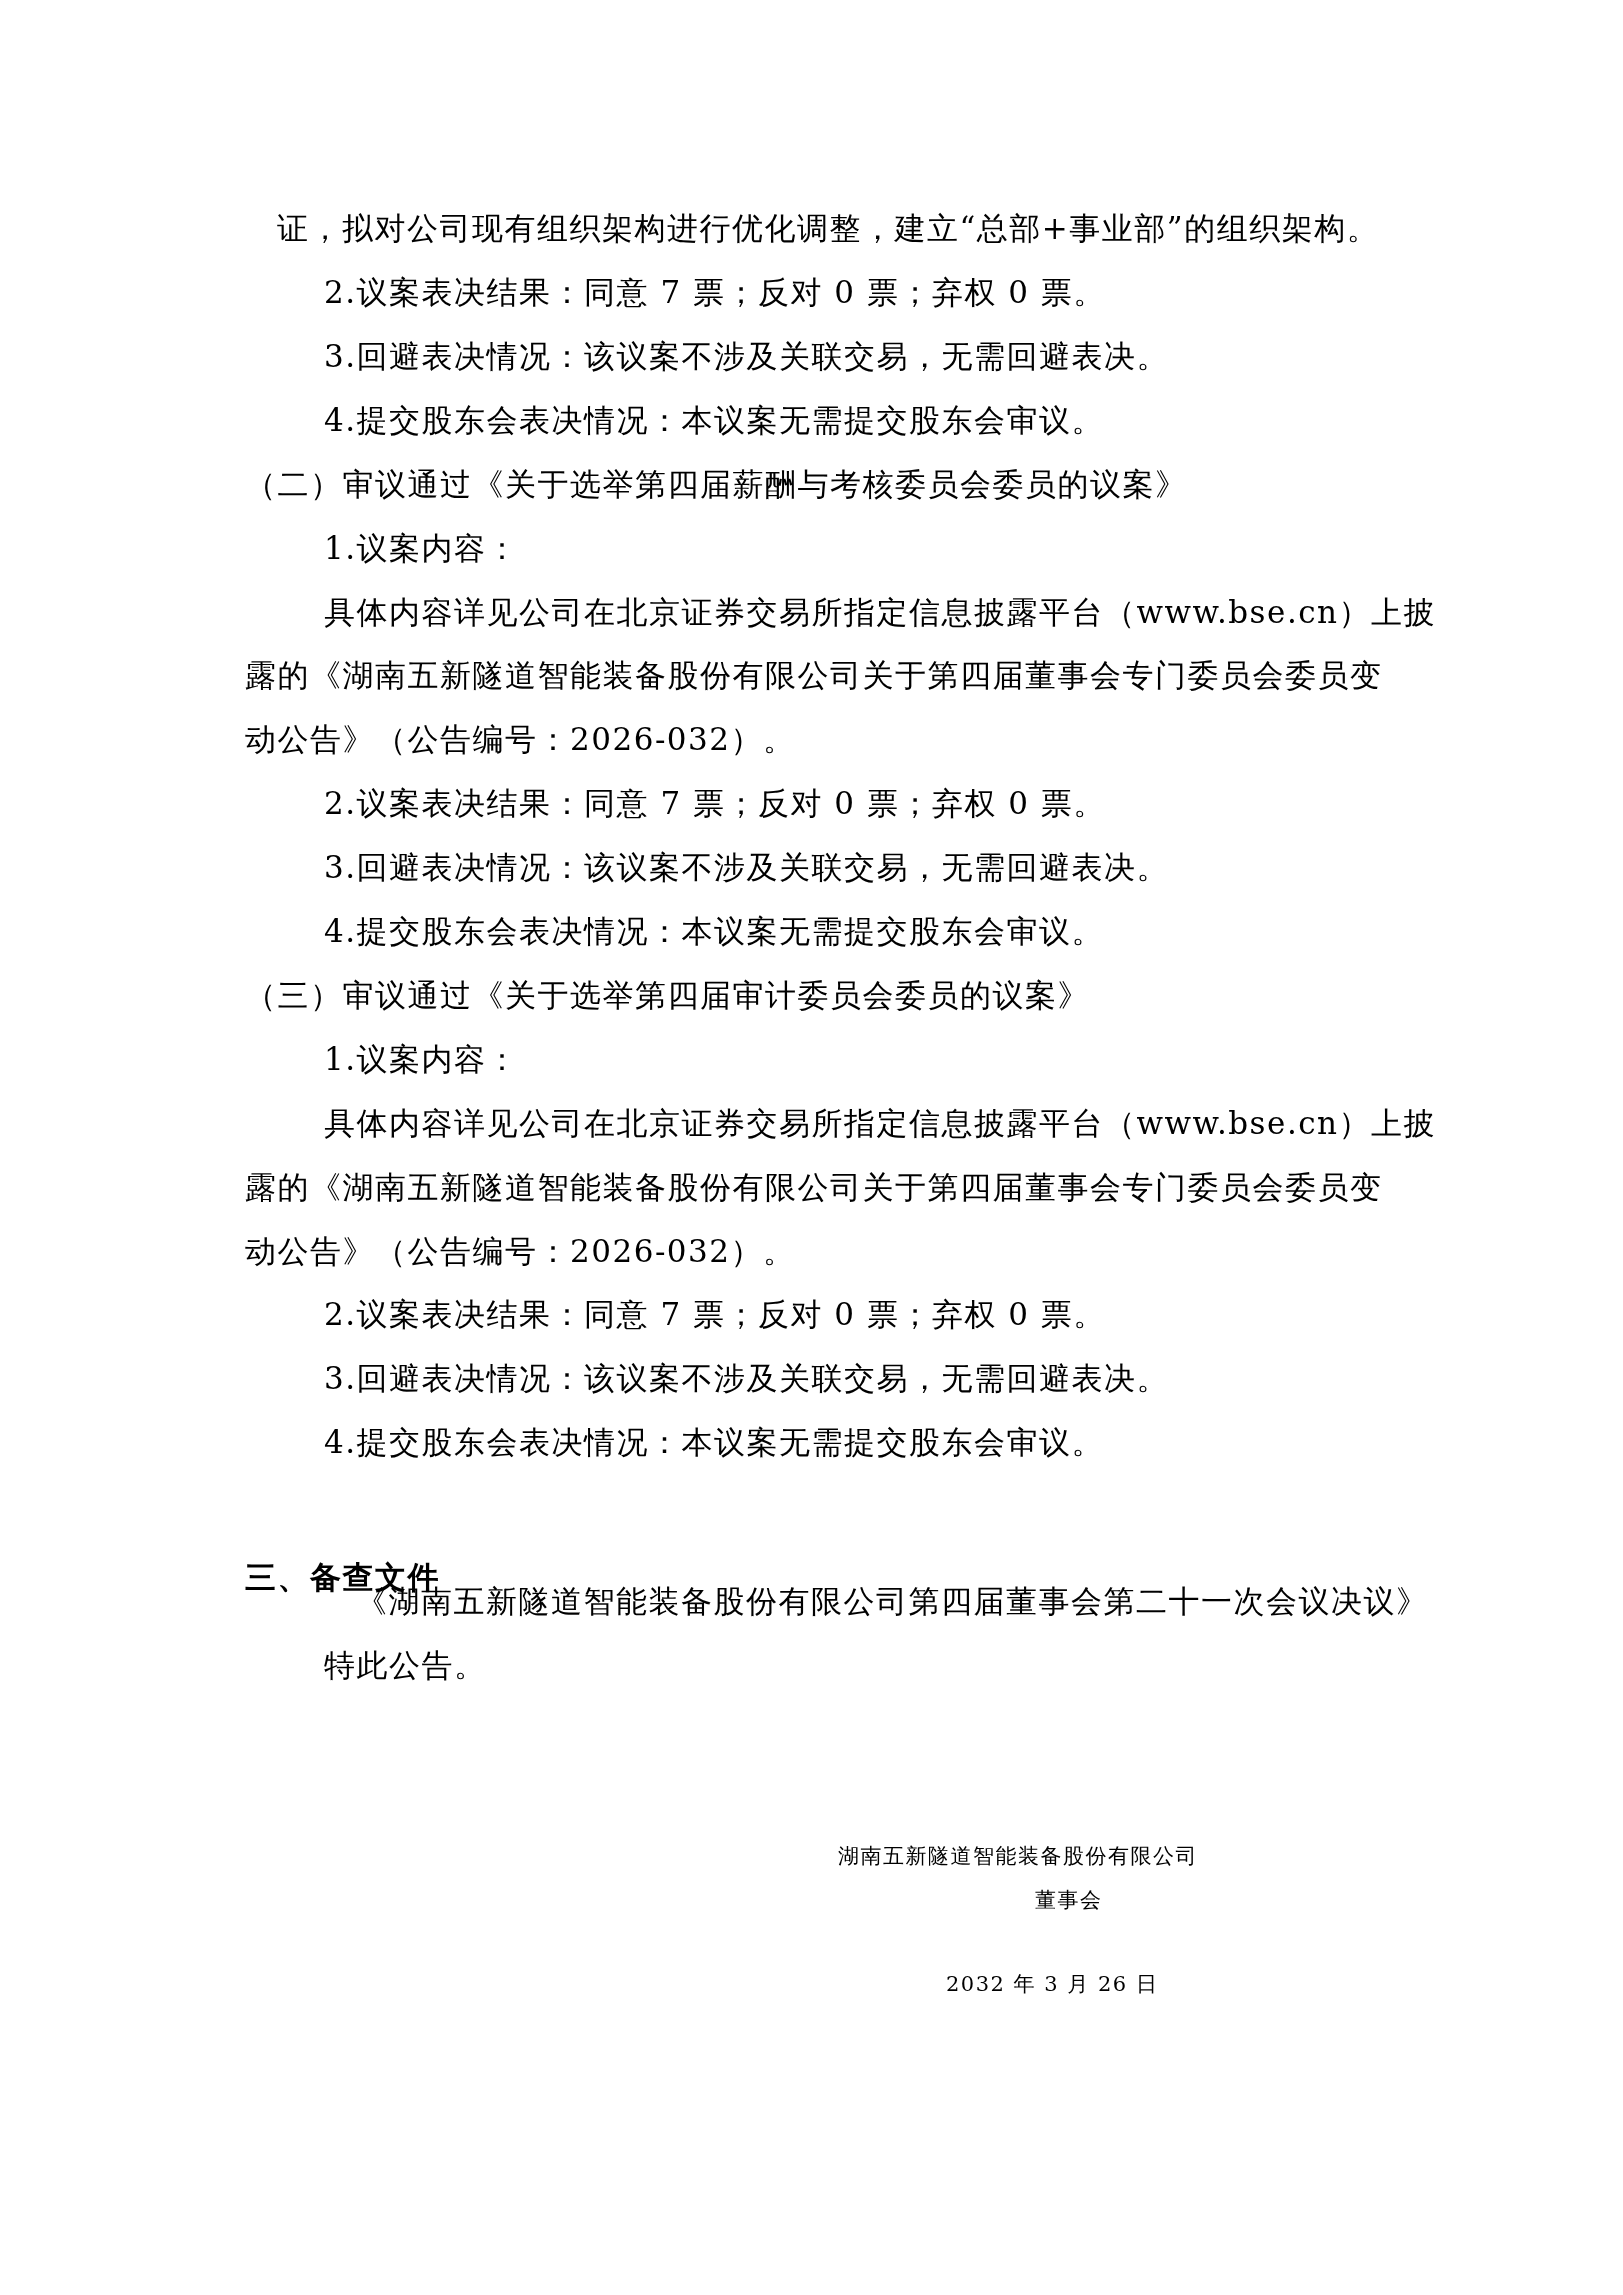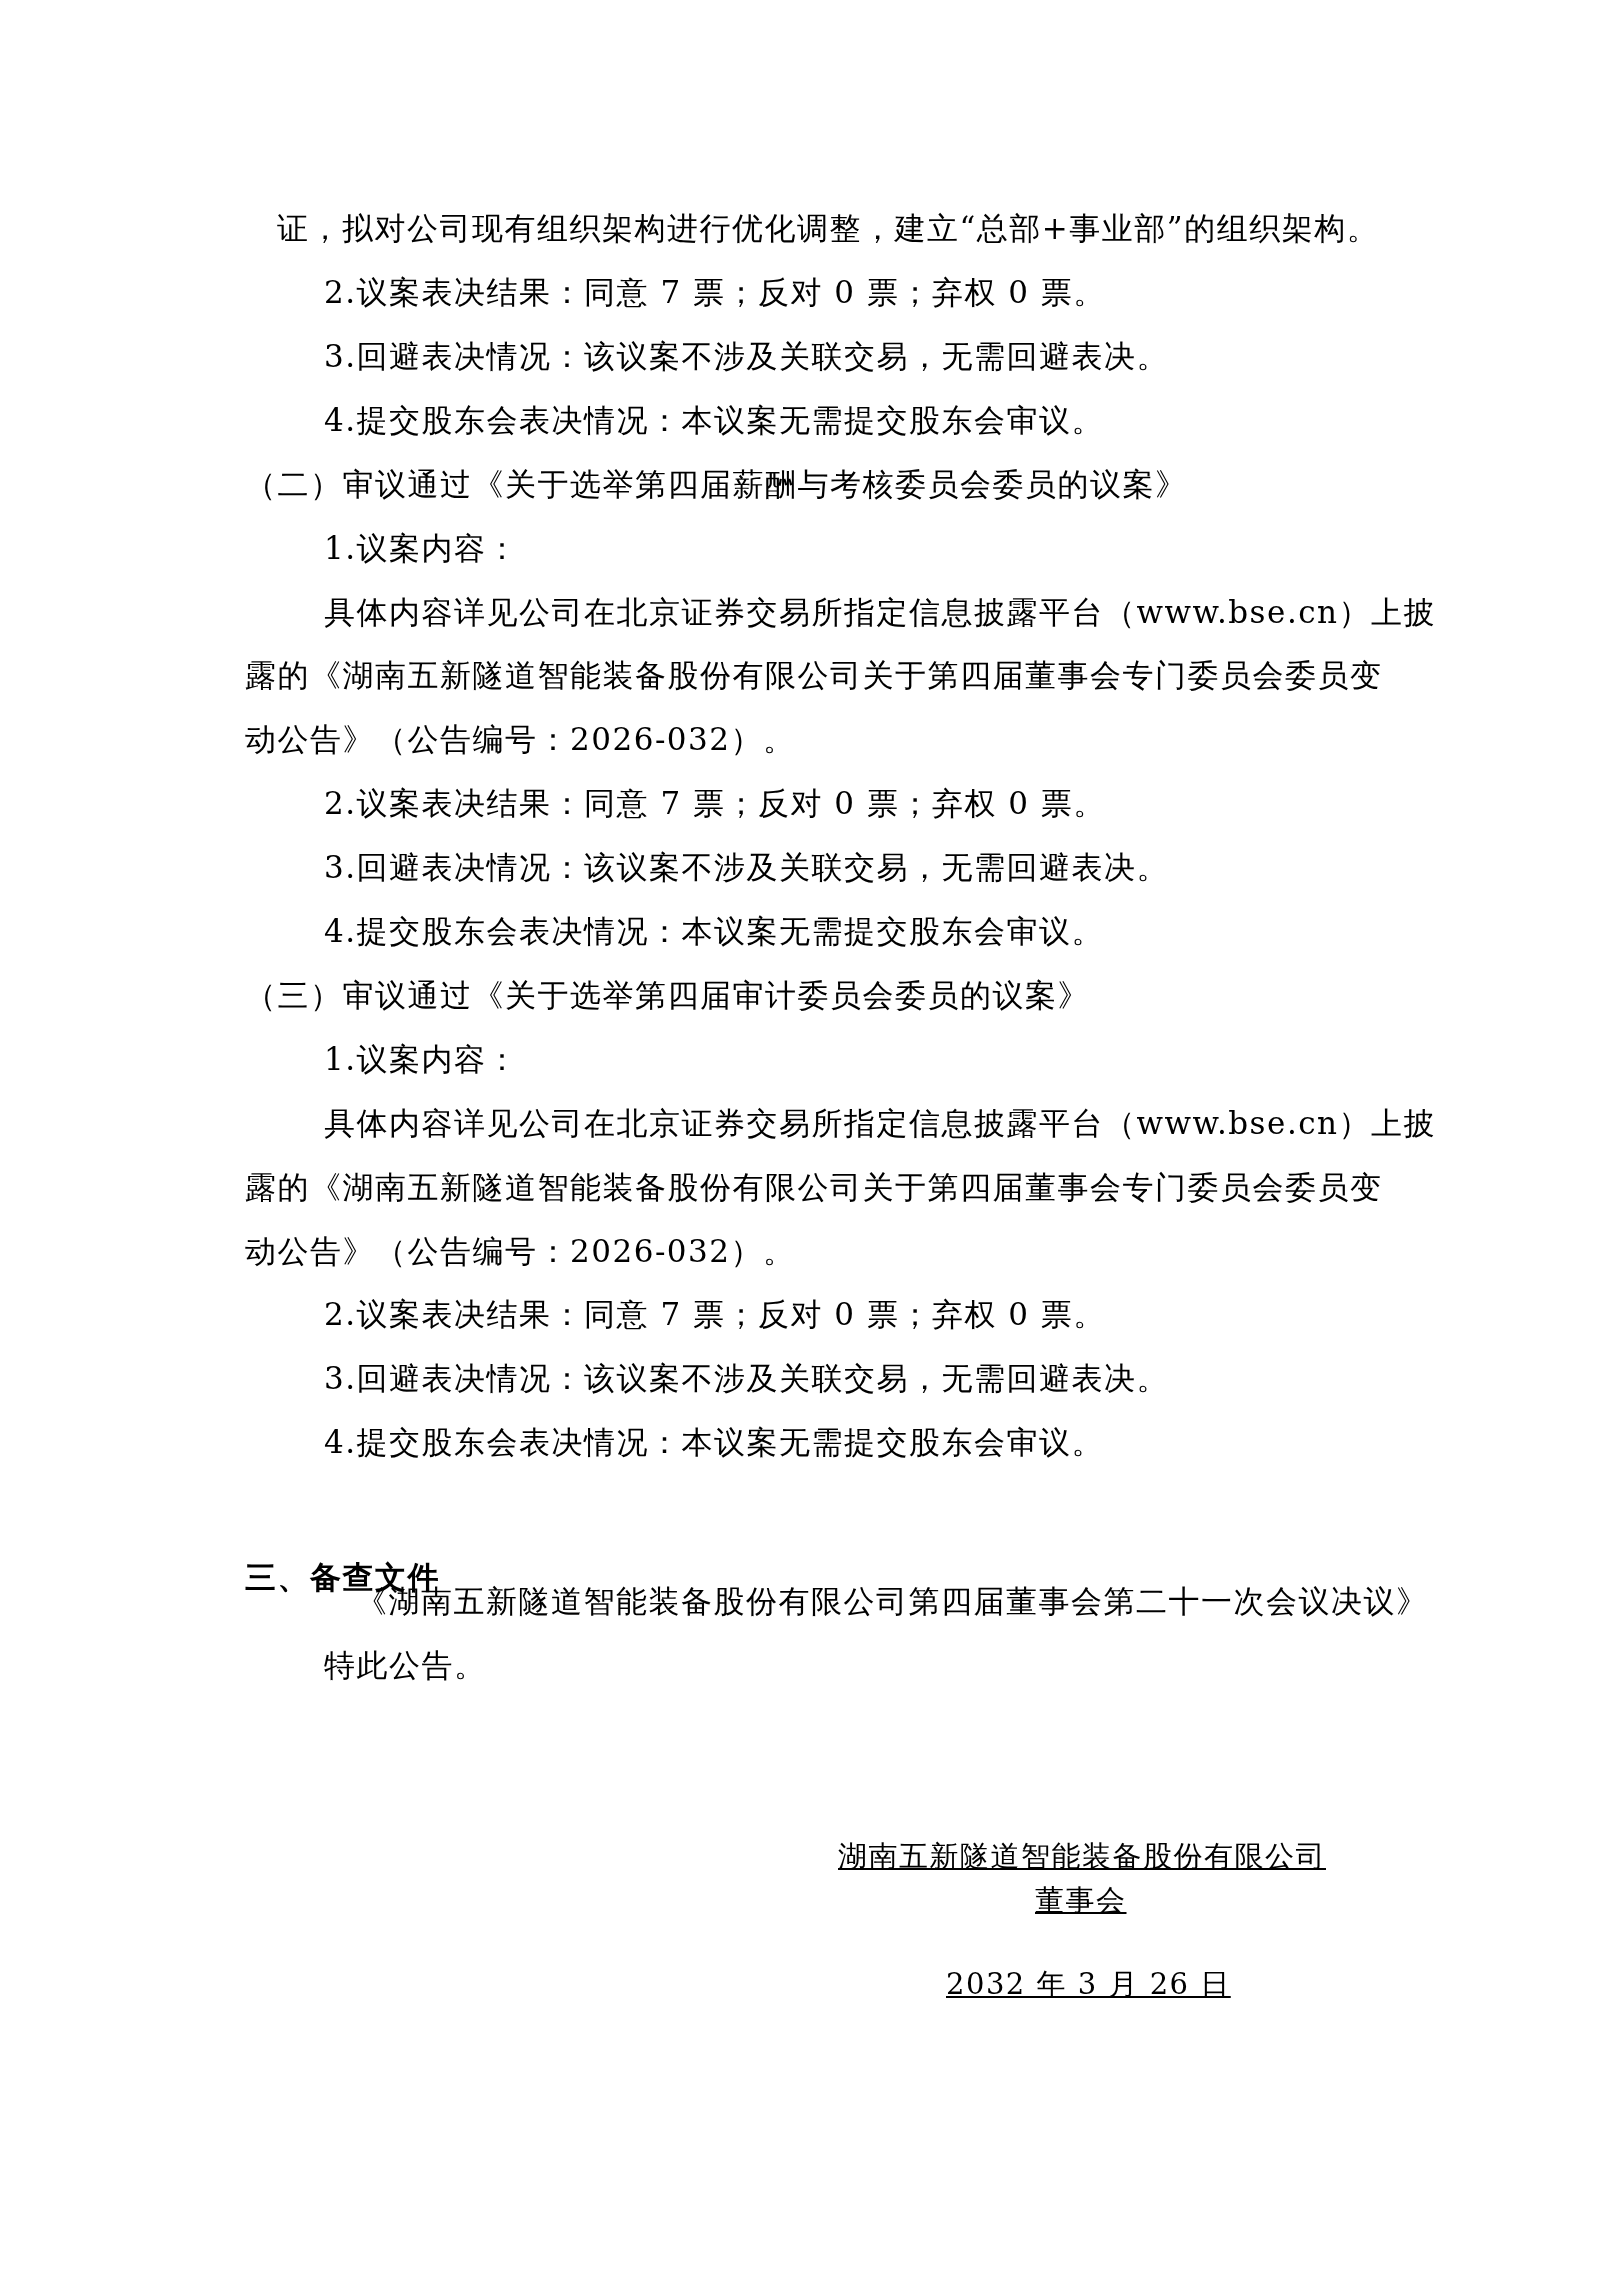--- a/index.html
+++ b/index.html
@@ -2,21 +2,21 @@
 <html style="font-size:8.2px"><head>
 <meta charset="utf-8">
 <style>
   html, body { margin: 0; padding: 0; background: #ffffff; }
   body { width: 1623px; height: 2295px; position: relative; overflow: hidden;
          font-family: "DejaVu Serif", "Liberation Serif", serif; color: #000; }
   .line { position: absolute; left: 245px; font-size: 31px; line-height: 41px; white-space: nowrap; letter-spacing: 1.5px; }
   .ind { left: 324px; }
   .sub { left: 245px; }
   .bold { font-weight: bold; font-family: "DejaVu Sans", "Liberation Sans", sans-serif; }
-  .sig { position: absolute; font-size: 29px; line-height: 41px; white-space: nowrap; letter-spacing: 1.5px; text-decoration: underline; }
+  .sig { position: absolute; font-size: 21px; line-height: 41px; white-space: nowrap; letter-spacing: 1.5px; }
 </style>
 </head>
 <body>
 
 <div>
   <div class="line" style="top:208px;margin-left:32px;">证，拟对公司现有组织架构进行优化调整，建立“总部+事业部”的组织架构。</div>
   <div class="line ind" style="top:272px;">2.议案表决结果：同意 7 票；反对 0 票；弃权 0 票。</div>
   <div class="line ind" style="top:336px;">3.回避表决情况：该议案不涉及关联交易，无需回避表决。</div>
   <div class="line ind" style="top:400px;">4.提交股东会表决情况：本议案无需提交股东会审议。</div>
 

